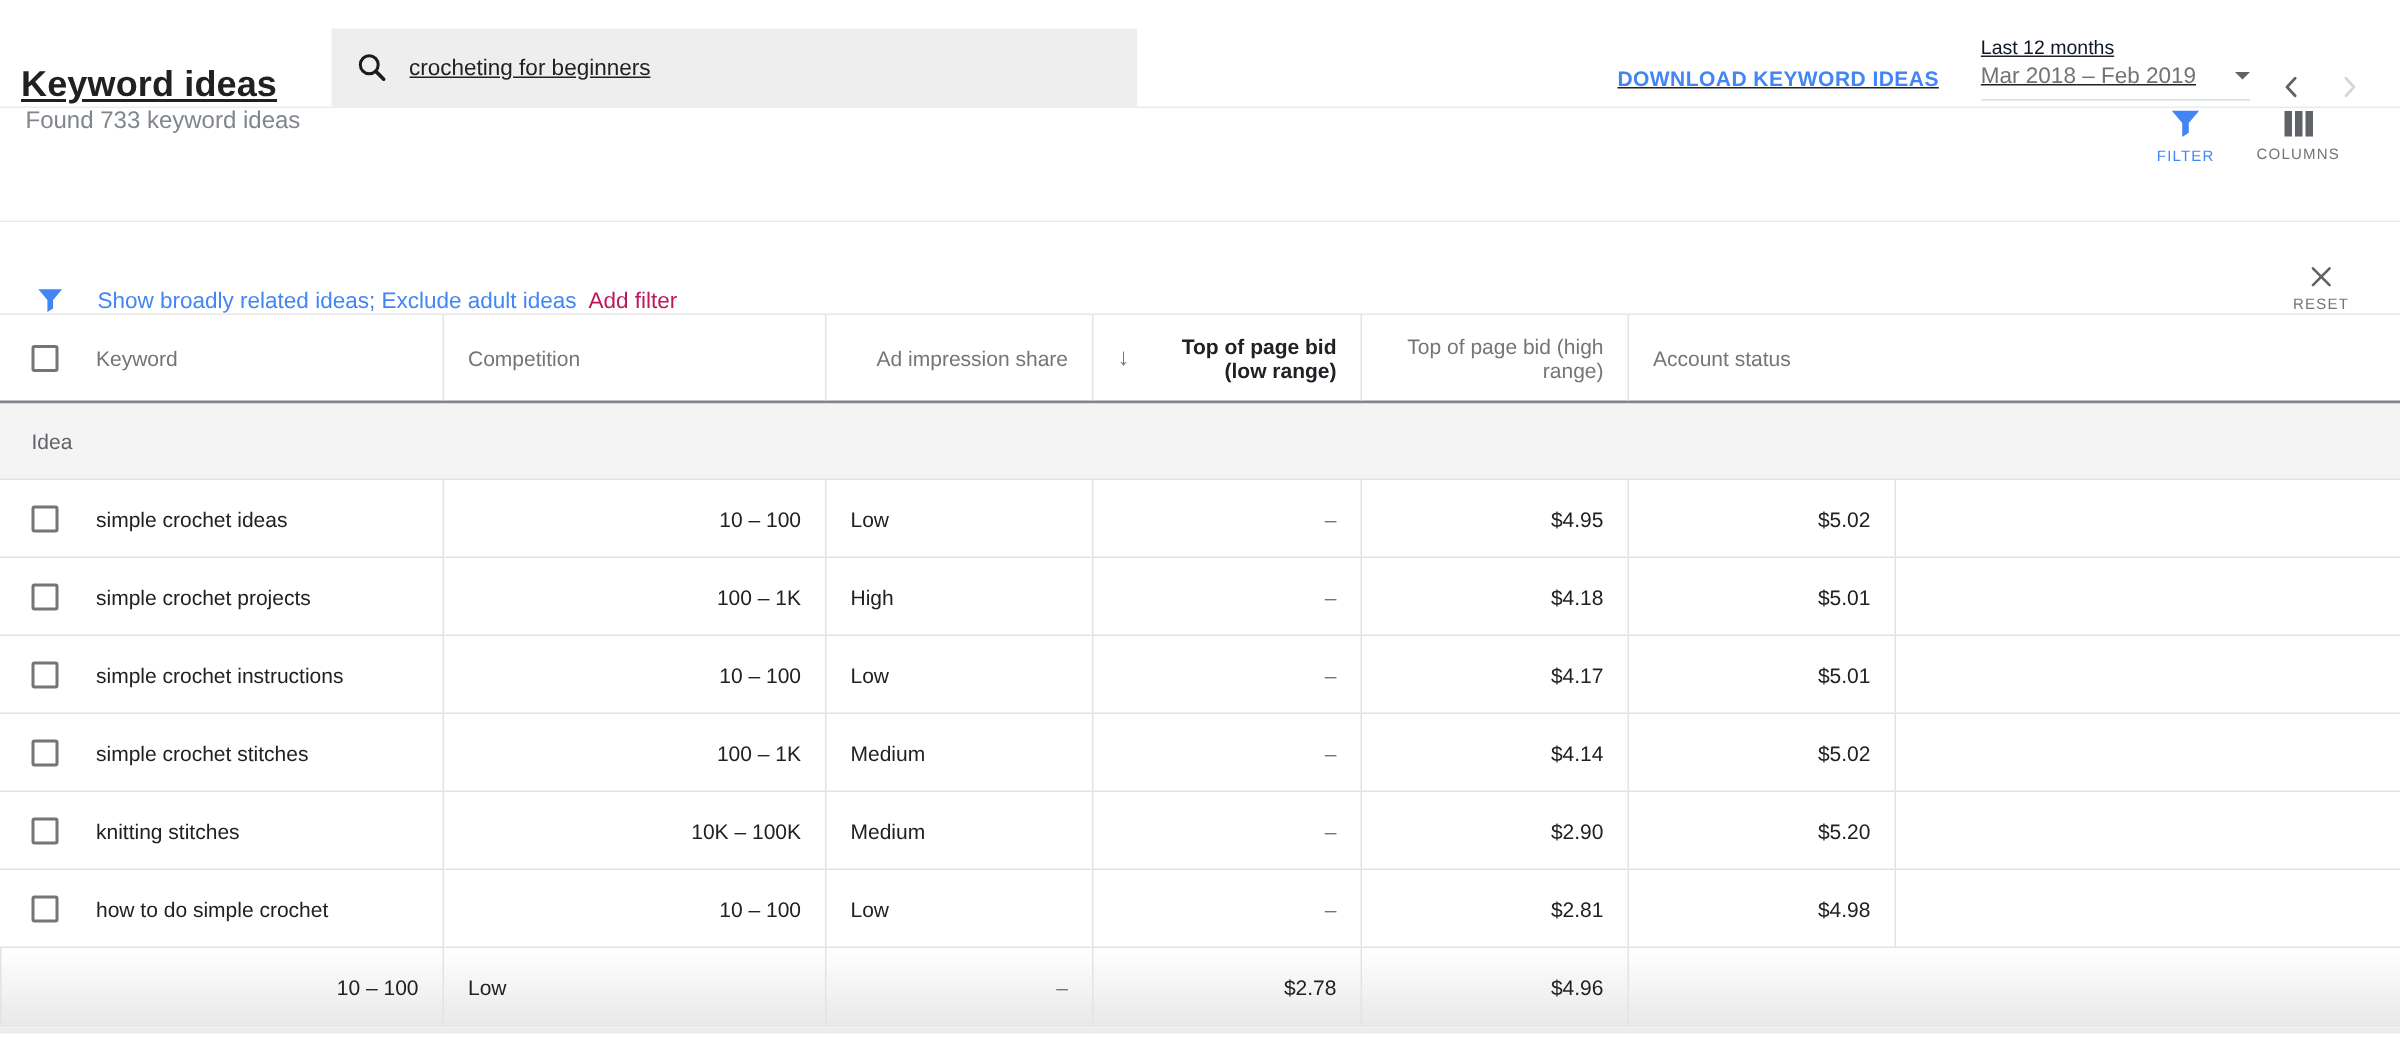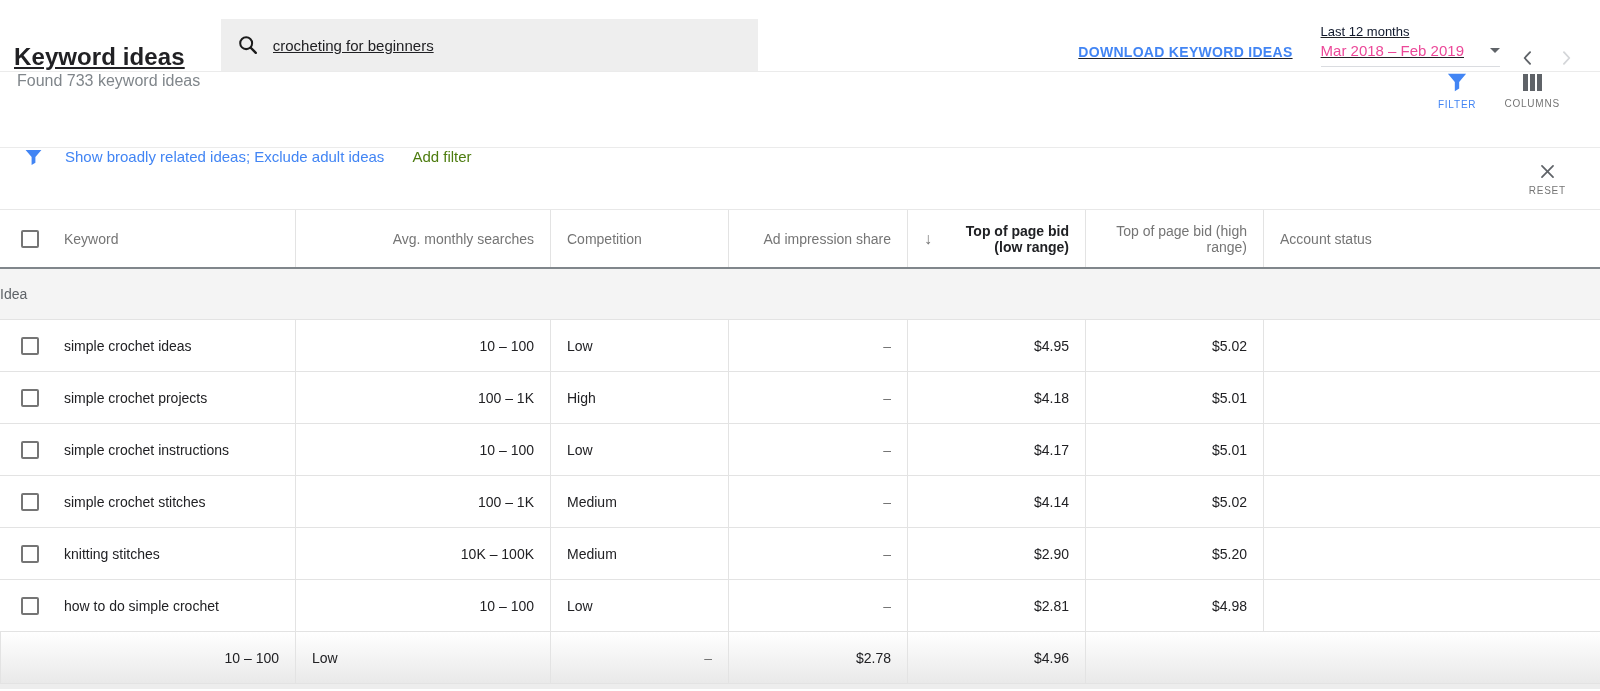--- a/index.html
+++ b/index.html
@@ -12,63 +12,63 @@
   .searchbox { margin-left:36px; width:537px; height:52px; background:#eeeeee; display:flex; align-items:center; padding:0 16px; }
   .searchbox svg { flex:0 0 auto; }
   .search-input { border:none; outline:none; background:transparent; font-family:inherit;
     font-size:15px; color:#212124; margin-left:14px; width:100%; }
   .topbar-right { margin-left:auto; display:flex; align-items:flex-start; }
   .download-link { font-size:14px; font-weight:700; letter-spacing:.3px; color:#4285f4;
     text-decoration:none; cursor:pointer; white-space:nowrap; margin-top:20px; }
   .date-widget { margin-left:28px; cursor:pointer; }
   .date-label { font-size:13px; color:#0f172a; margin-bottom:3px; }
   .date-value-row { display:flex; align-items:center; border-bottom:1px solid #dadce0; padding-bottom:7px; min-width:165px; }
-  .date-value { font-size:15px; color:#ec4899; white-space:nowrap; }
+  .date-value { font-size:15px; color:#737373; white-space:nowrap; }
   .caret-down { width:0; height:0; border-left:5px solid transparent; border-right:5px solid transparent;
     border-top:5px solid #5f6368; margin-left:26px; }
   .chev-btn { background:none; border:none; cursor:pointer; padding:0; margin:24px 0 0 18px; }
   .chev-btn.disabled { cursor:default; }
 
   
   .found-bar { height:77px; border-top:1px solid #ebebeb; border-bottom:1px solid #ebebeb;
     display:flex; padding:0 40px 0 17px; }
   .found-text { font-size:16px; color:#80868b; }
   .icon-btns { margin-left:auto; display:flex; gap:28px; }
   .icon-btn { display:flex; flex-direction:column; align-items:center; gap:7px; background:none; border:none;
     cursor:pointer; font-family:inherit; }
   .icon-btn .lbl { font-size:10px; letter-spacing:.8px; }
   .icon-btn .lbl.blue { color:#4285f4; }
   .icon-btn .lbl.gray { color:#757575; }
   .columns-glyph { display:flex; gap:2px; height:19px; align-items:stretch; padding-top:2px;}
   .columns-glyph i { display:block; width:5px; background:#5f6368; }
 
   
-  .filter-bar { height:62px; display:flex; align-items:flex-start; padding:0 34px 0 24px; border-bottom:1px solid #e8e8e8; }
+  .filter-bar { height:62px; display:flex; align-items:flex-end; padding:0 34px 0 24px; border-bottom:1px solid #e8e8e8; }
   .filter-bar .funnel { margin-right:22px; }
   .filter-link { font-size:15px; color:#4285f4; cursor:pointer; white-space:nowrap; }
-  .add-filter { font-size:15px; color:#4d7c0f; margin-left:28px; cursor:pointer; }
+  .add-filter { font-size:15px; color:#be185d; margin-left:8px; cursor:pointer; }
   .reset-btn { margin-left:auto; display:flex; flex-direction:column; align-items:center; gap:4px;
     background:none; border:none; cursor:pointer; font-family:Liberation Sans, sans-serif; margin-top:14px; }
   .reset-btn .lbl { font-size:10px; letter-spacing:.8px; color:#757575; }
 
   
   .grid-row { display:grid; grid-template-columns:295px 255px 178px 179px 178px 178px 337px; align-items:center; }
   .thead { height:59px; border-bottom:2px solid #80868b; font-size:14px; color:#757575; }
   .cell { height:100%; display:flex; align-items:center; padding:0 16px; }
   .cell.bl { border-left:1px solid #e3e3e3; }
   .cell.right { justify-content:flex-end; text-align:right; }
   .thead .sorted { font-weight:700; color:#202124; justify-content:space-between; }
   .sort-arrow { color:#757575; font-size:16px; font-weight:400; margin-right:6px; }
   .kw-cell { padding-left:21px;text-align:right; }
   .checkbox { width:18px; height:18px; border:2px solid #757575; border-radius:2px; background:#fff;
     flex:0 0 auto; cursor:pointer; }
   .kw-label { margin-left:25px; }
 
   .idea-row { height:51px; background:#f4f4f4; border-bottom:1px solid #e3e3e3;
-    display:flex; align-items:center; font-size:14px; color:#5f6368; }
+    display:flex; align-items:center; padding-left:21px; font-size:14px; color:#5f6368; }
 
   .trow { height:52px; border-bottom:1px solid #e3e3e3; font-size:14px; color:#212124; }
   .trow .dash { color:#757575; }
   .trow.faded { background:linear-gradient(180deg,#ffffff 0%,#f3f3f3 55%,#e9e9e9 100%); }
   .bottom-strip { height:5px; background:#ededed; }
 </style>
 </head>
 <body>
 
 <header class="topbar">
@@ -139,21 +139,20 @@
     </svg>
     <span class="lbl">RESET</span>
   </button>
 </div>
 
 <div class="grid-row thead">
   <div class="cell kw-cell">
     <span class="checkbox"></span>
     <span class="kw-label">Keyword</span>
   </div>
-  <div class="cell bl right">Avg. monthly searches</div>
   <div class="cell bl">Competition</div>
   <div class="cell bl right">Ad impression share</div>
   <div class="cell bl sorted">
     <span class="sort-arrow">↓</span>
     <span style="text-align:right">Top of page bid (low range)</span>
   </div>
   <div class="cell bl right">Top of page bid (high range)</div>
   <div class="cell bl">Account status</div>
 </div>
 

